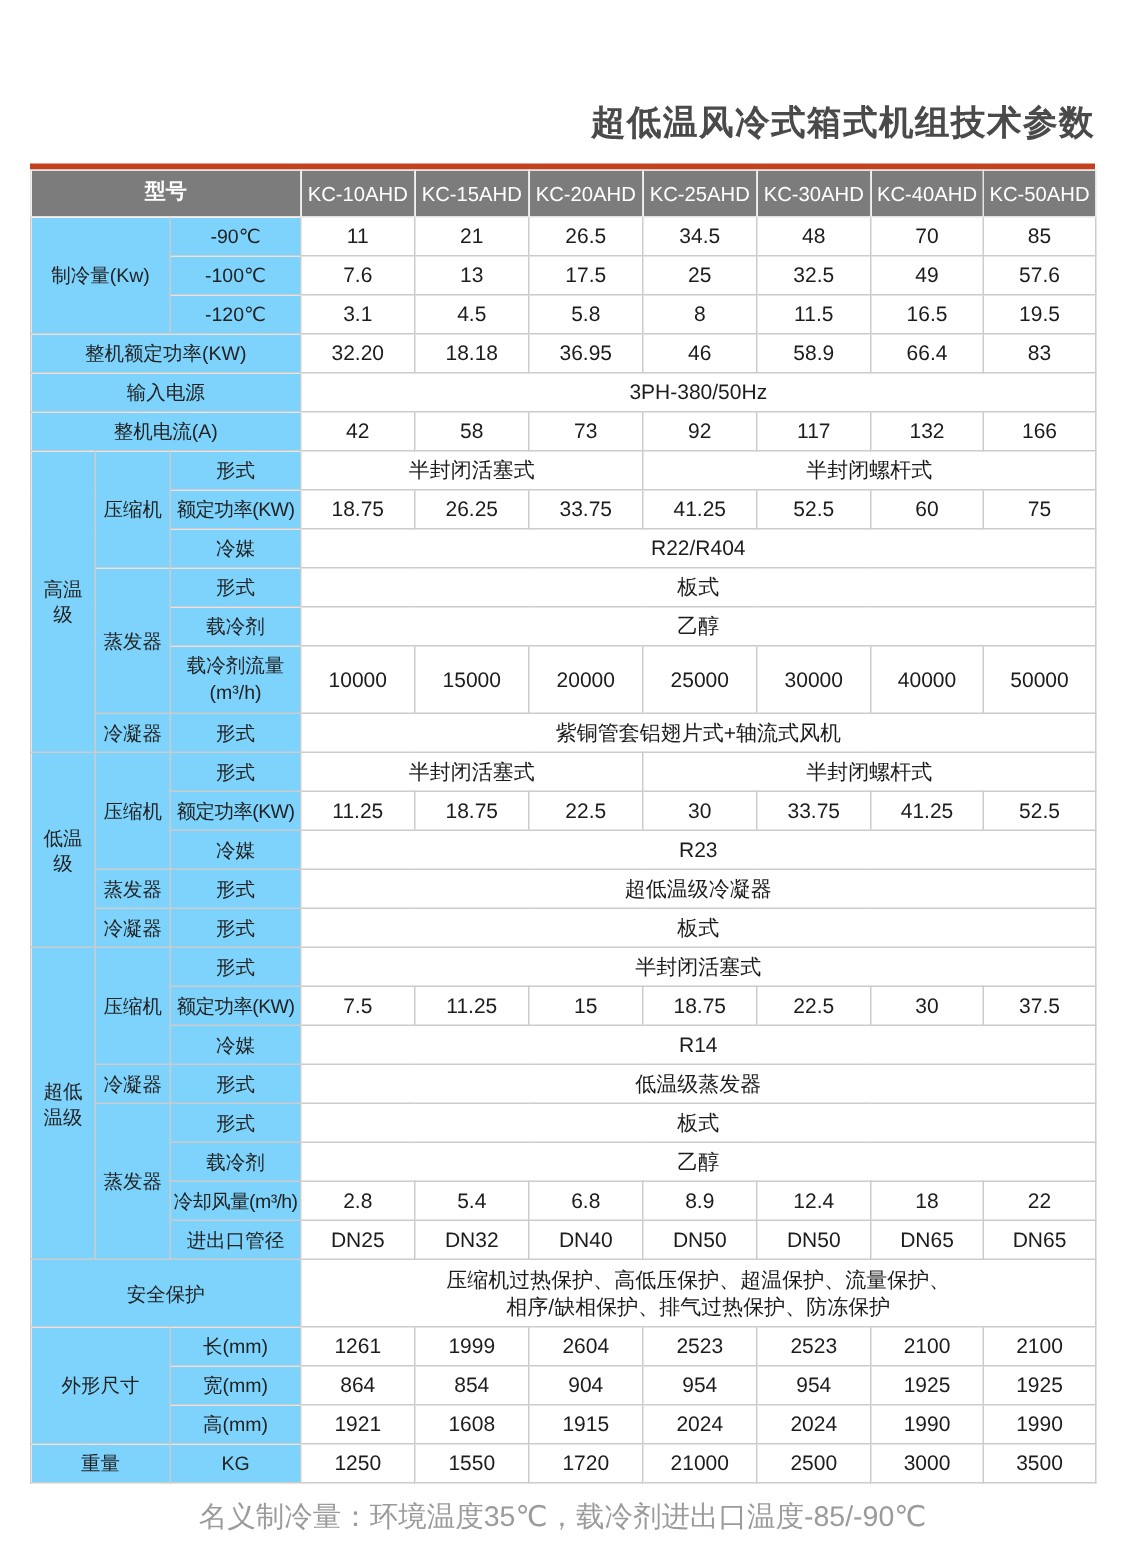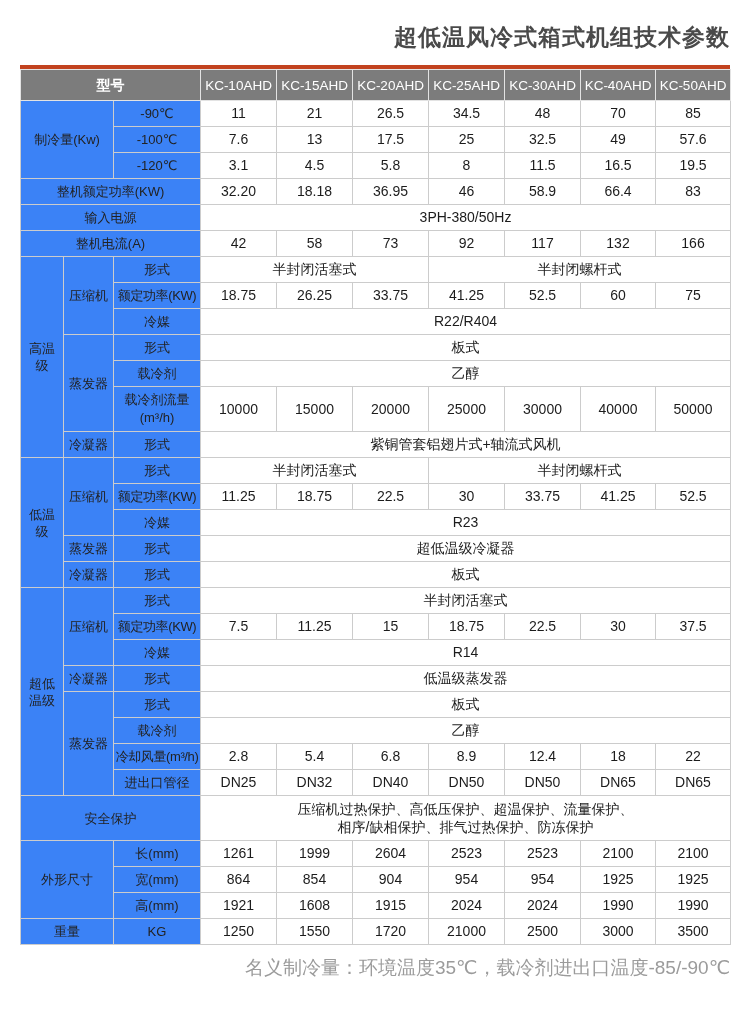--- a/index.html
+++ b/index.html
@@ -1,21 +1,21 @@
 <!DOCTYPE html>
 <html><head>
 <meta charset="utf-8">
 <style>
   html,body{margin:0;padding:0;background:#ffffff;}
   body{
     width:750px;height:1035px;
     font-family:"Liberation Sans","DejaVu Sans",sans-serif;
     color:#1a1a1a;
   }
-  .page{padding:0 20px;box-sizing:border-box;}
+  .page{padding:0 20px;box-sizing:border-box;margin-top:44px;}
   .page-title{
     padding:22px 0 12px;
     text-align:right;
     font-size:23px;
     font-weight:600;
     color:#4a4a4a;
     letter-spacing:1px;
   }
   .accent-bar{height:4px;background:#c2421f;}
   table.spec{
@@ -28,39 +28,39 @@
     text-align:center;
     vertical-align:middle;
     font-size:14px;
     line-height:17px;
     padding:4px 2px;
     background:#ffffff;
     color:#1c1c1c;
     overflow:hidden;
   }
   table.spec td.lbl{
-    background:#3b82f6;
+    background:#7dd3fc;
     font-size:13px;
     color:#222222;
   }
   table.spec thead td{
     background:#7c7c7c;
     color:#ffffff;
     border-color:#e3e3e3;
     font-size:13.5px;
     font-weight:400;
     height:26px;
     padding:2px 1px;
   }
-  table.spec thead td.models-label{font-weight:600;font-size:14px;}
+  table.spec thead td.models-label{font-weight:600;font-size:14px;font-family:Liberation Mono, monospace;}
   table.spec td.ml{white-space:pre-line;line-height:18px;}
   table.spec td.nw{white-space:nowrap;letter-spacing:-0.4px;padding-left:0;padding-right:0;}
   .footer-note{
     margin-top:8px;
-    text-align:right;
+    text-align:center;
     font-size:19px;
     line-height:30px;
     color:#9b9b9b;
   }
 </style>
 </head>
 <body>
 
 <div class="page">
 

